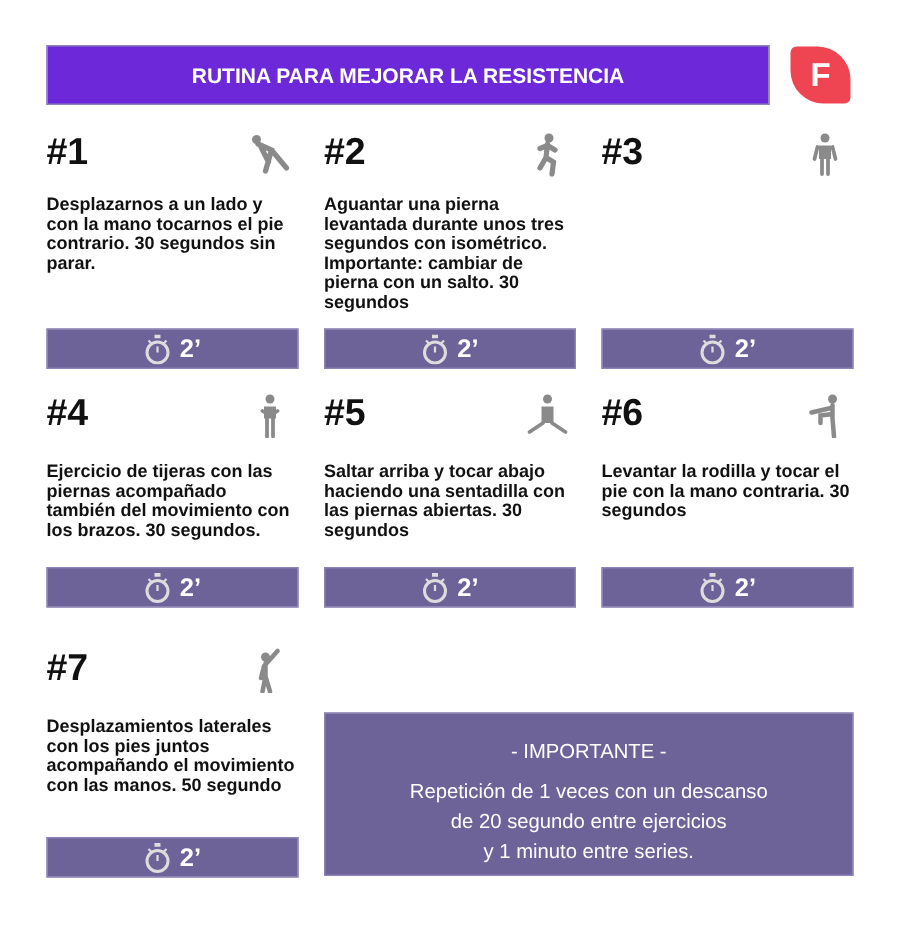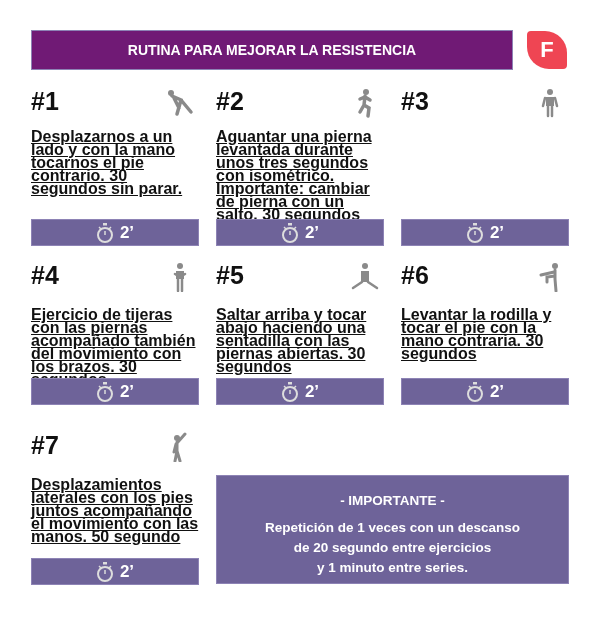--- a/index.html
+++ b/index.html
@@ -1,33 +1,33 @@
 <!DOCTYPE html>
 <html><head>
 <meta charset="utf-8">
 <style>
   html, body { margin:0; padding:0; }
   body { width:600px; height:620px; background:#ffffff; position:relative; overflow:hidden;
          font-family:"Liberation Sans", sans-serif; color:#111; }
-  .title-bar { position:absolute; left:31px; top:30px; width:482px; height:40px; background:#701a75;
+  .title-bar { position:absolute; left:31px; top:30px; width:482px; height:40px; background:#6d28d9;
                color:#fff; font-weight:bold; font-size:14px; display:flex; align-items:center; justify-content:center;
                border:1px solid #8d83b5; box-sizing:border-box; }
   .logo { position:absolute; left:527px; top:31px; width:40px; height:38px; background:#ef4553;
           border-radius:4px 22px 4px 22px; color:#fff; font-weight:bold; font-size:22px;
           display:flex; align-items:center; justify-content:center; }
   .card { position:absolute; width:168px; }
   .card .num { position:absolute; left:0; top:0; font-size:25px; font-weight:bold; line-height:30px; }
   .card .fig { position:absolute; right:4px; top:2px; width:30px; height:30px; }
-  .card .desc { position:absolute; left:0; top:44px; width:168px; font-size:16px; font-weight:bold; line-height:13px;text-decoration:underline; }
+  .card .desc { position:absolute; left:0; top:44px; width:168px; font-size:12px; font-weight:bold; line-height:13px; }
   .timer { position:absolute; left:0; width:168px; height:27px; background:#6e6399; color:#fff;
            display:flex; align-items:center; justify-content:center; font-weight:bold; font-size:17px;
            border:1px solid #8d83b5; box-sizing:border-box; }
   .timer svg { margin-right:6px; }
   .important { position:absolute; left:216px; top:475px; width:353px; height:109px; background:#6e6399; color:#fff;
-               text-align:center; font-weight:bold; box-sizing:border-box; border:1px solid #8d83b5; }
+               text-align:center; font-weight:normal; box-sizing:border-box; border:1px solid #8d83b5; }
   .important .imp-title { margin-top:17px; font-size:13.5px; }
   .important .imp-body { margin-top:10px; font-size:13.5px; line-height:20px; }
 </style>
 </head>
 <body>
 
 <div class="title-bar">
   <span>RUTINA PARA MEJORAR LA RESISTENCIA</span>
 </div>
 <div class="logo">

